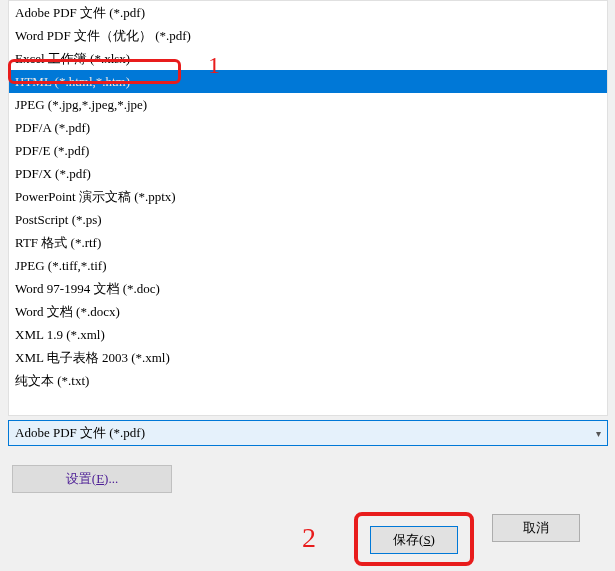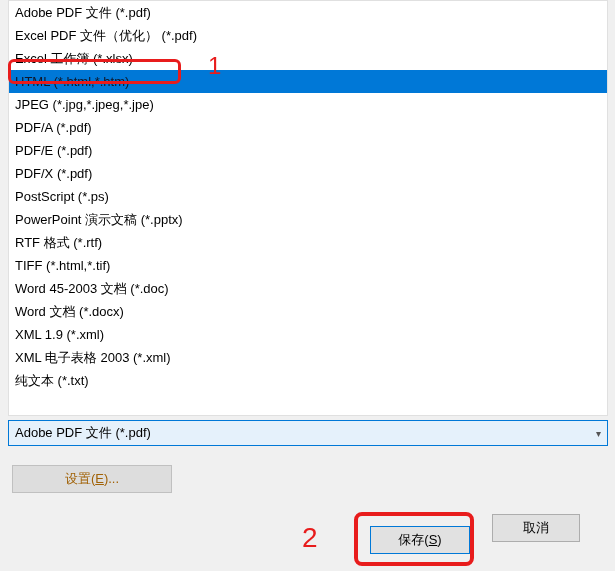--- a/index.html
+++ b/index.html
@@ -1,15 +1,15 @@
 <!DOCTYPE html>
 <html><head>
   <meta charset="utf-8">
   <style>
-    * { box-sizing: border-box; }
+    * { box-sizing: border-box; font-family: Liberation Serif, serif; }
     body {
       margin: 0;
       padding: 0;
       font-family: "Microsoft YaHei", "Segoe UI", Tahoma, sans-serif;
       font-size: 13px;
       background: #f0f0f0;
       width: 615px;
       height: 571px;
       overflow: hidden;
       position: relative;
@@ -26,21 +26,21 @@
     }
     .list-item {
       padding: 2px 6px;
       color: #000;
       cursor: pointer;
       line-height: 19px;
       white-space: nowrap;
     }
     .list-item.selected {
       background: #0078D7;
-      color: #0f172a;
+      color: #e5e5e5;
     }
     .annot-box-1 {
       position: absolute;
       left: 8px;
       top: 59px;
       width: 173px;
       height: 25px;
       border: 3px solid #e81c1c;
       border-radius: 6px;
       pointer-events: none;
@@ -83,30 +83,30 @@
       justify-content: center;
       cursor: pointer;
       font-size: 13px;
       font-family: inherit;
     }
     .btn-settings {
       position: absolute;
       left: 12px;
       top: 465px;
       width: 160px;
-      color: #a16207;
+      color: #4c1d95;
       background: #ddd;
       border: 1px solid #c0c0c0;
       cursor: default;
     }
     .btn-save {
       position: absolute;
       left: 370px;
       top: 526px;
-      width: 100px;
+      width: 88px;
       background: #e1e1e1;
       border: 1px solid #0078D7;
     }
     .btn-cancel {
       position: absolute;
       left: 492px;
       top: 514px;
       width: 88px;
     }
     .annot-box-2 {
@@ -127,32 +127,32 @@
       font-size: 28px;
       pointer-events: none;
     }
     .u { text-decoration: underline; }
   </style>
 </head>
 <body>
 
 <div class="listbox" id="listbox">
     <div class="list-item">Adobe PDF 文件 (*.pdf)</div>
-    <div class="list-item">Excel PDF 文件（优化） (*.pdf)</div>
+    <div class="list-item">Word PDF 文件（优化） (*.pdf)</div>
     <div class="list-item">Excel 工作簿 (*.xlsx)</div>
     <div class="list-item selected">HTML (*.html,*.htm)</div>
     <div class="list-item">JPEG (*.jpg,*.jpeg,*.jpe)</div>
     <div class="list-item">PDF/A (*.pdf)</div>
     <div class="list-item">PDF/E (*.pdf)</div>
     <div class="list-item">PDF/X (*.pdf)</div>
+    <div class="list-item">PowerPoint 演示文稿 (*.pptx)</div>
     <div class="list-item">PostScript (*.ps)</div>
-    <div class="list-item">PowerPoint 演示文稿 (*.pptx)</div>
     <div class="list-item">RTF 格式 (*.rtf)</div>
-    <div class="list-item">TIFF (*.html,*.tif)</div>
-    <div class="list-item">Word 45-2003 文档 (*.doc)</div>
+    <div class="list-item">JPEG (*.tiff,*.tif)</div>
+    <div class="list-item">Word 97-1994 文档 (*.doc)</div>
     <div class="list-item">Word 文档 (*.docx)</div>
     <div class="list-item">XML 1.9 (*.xml)</div>
     <div class="list-item">XML 电子表格 2003 (*.xml)</div>
     <div class="list-item">纯文本 (*.txt)</div>
   </div>
 
 <div class="annot-box-1"></div>
 <div class="annot-1">1</div>
 
 <div class="select-row">

